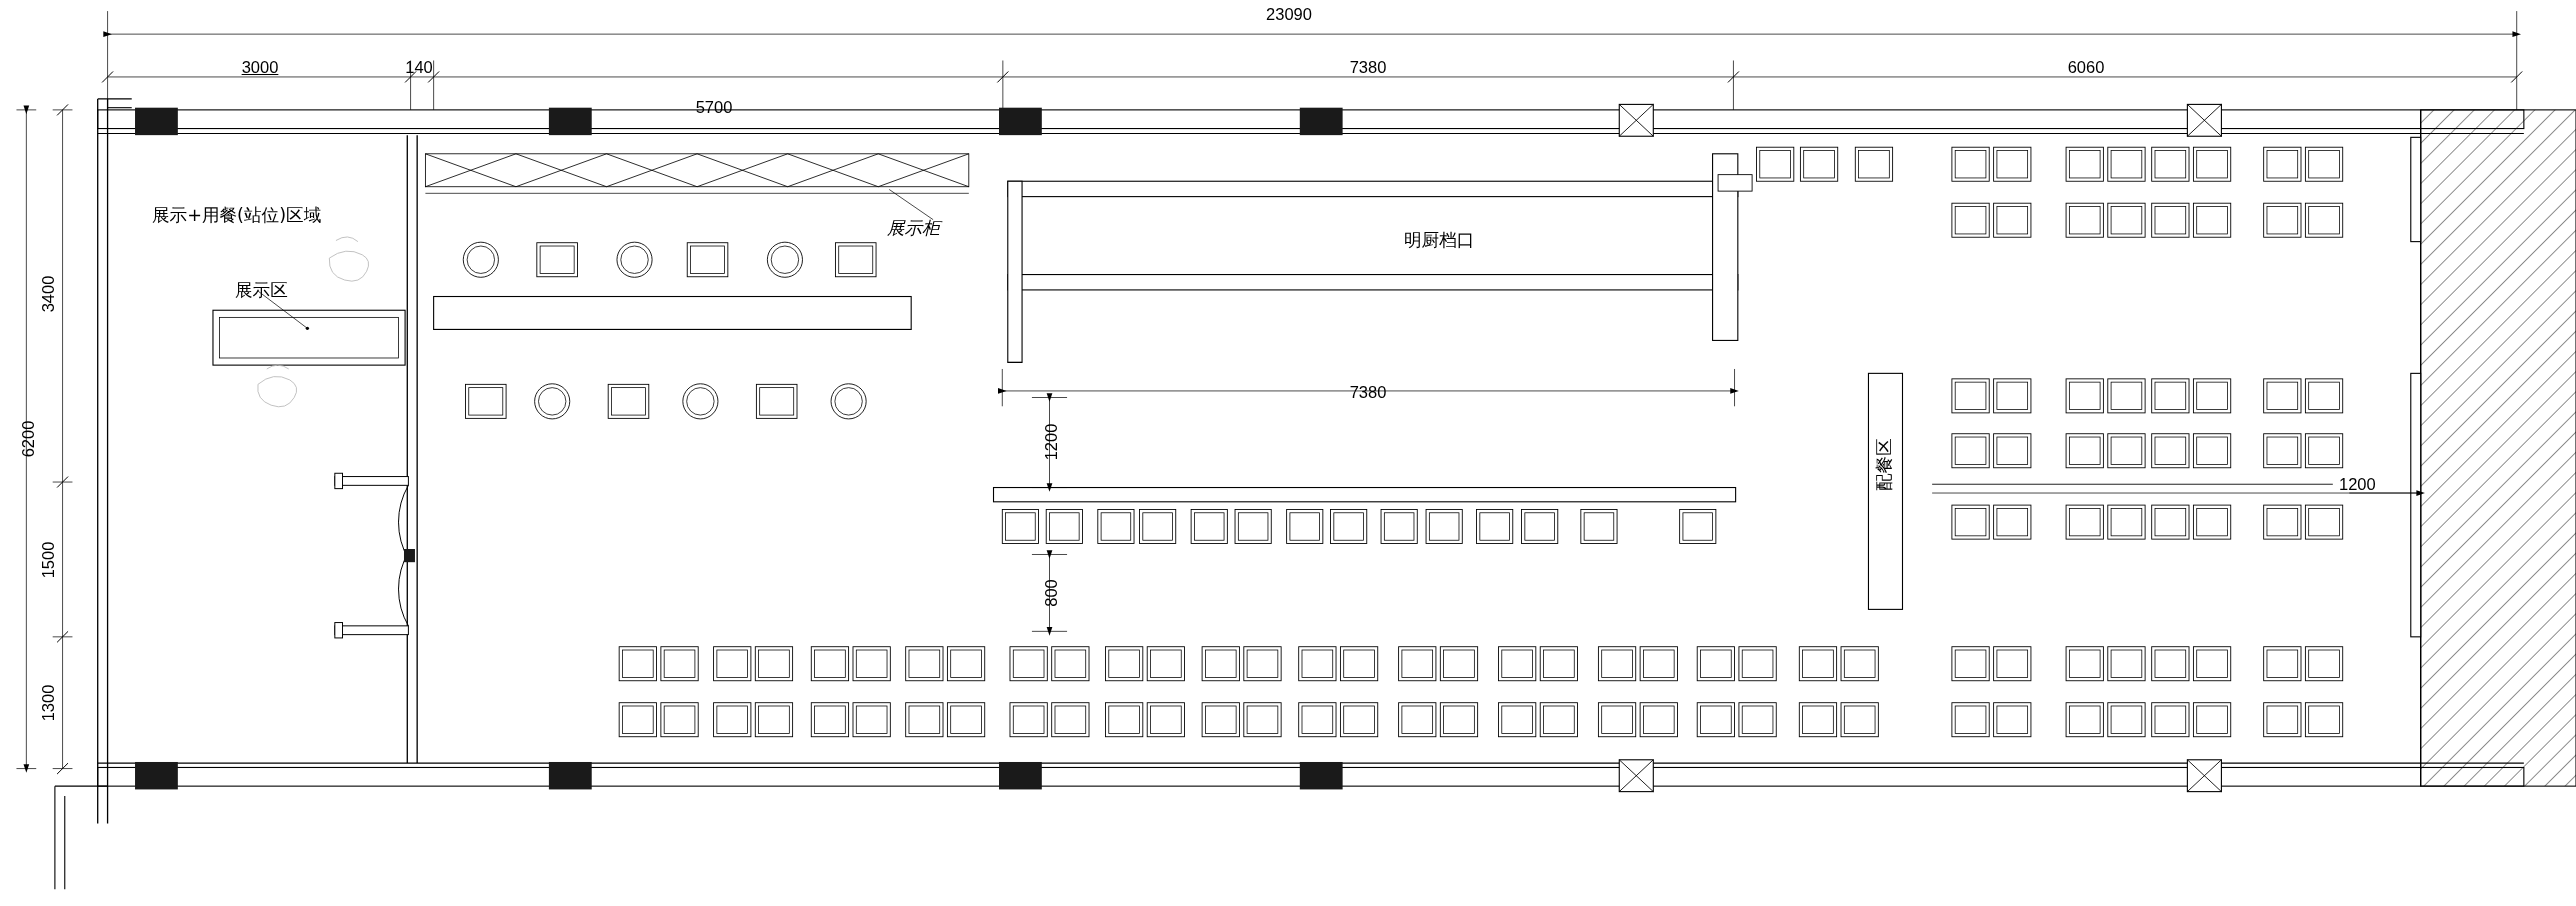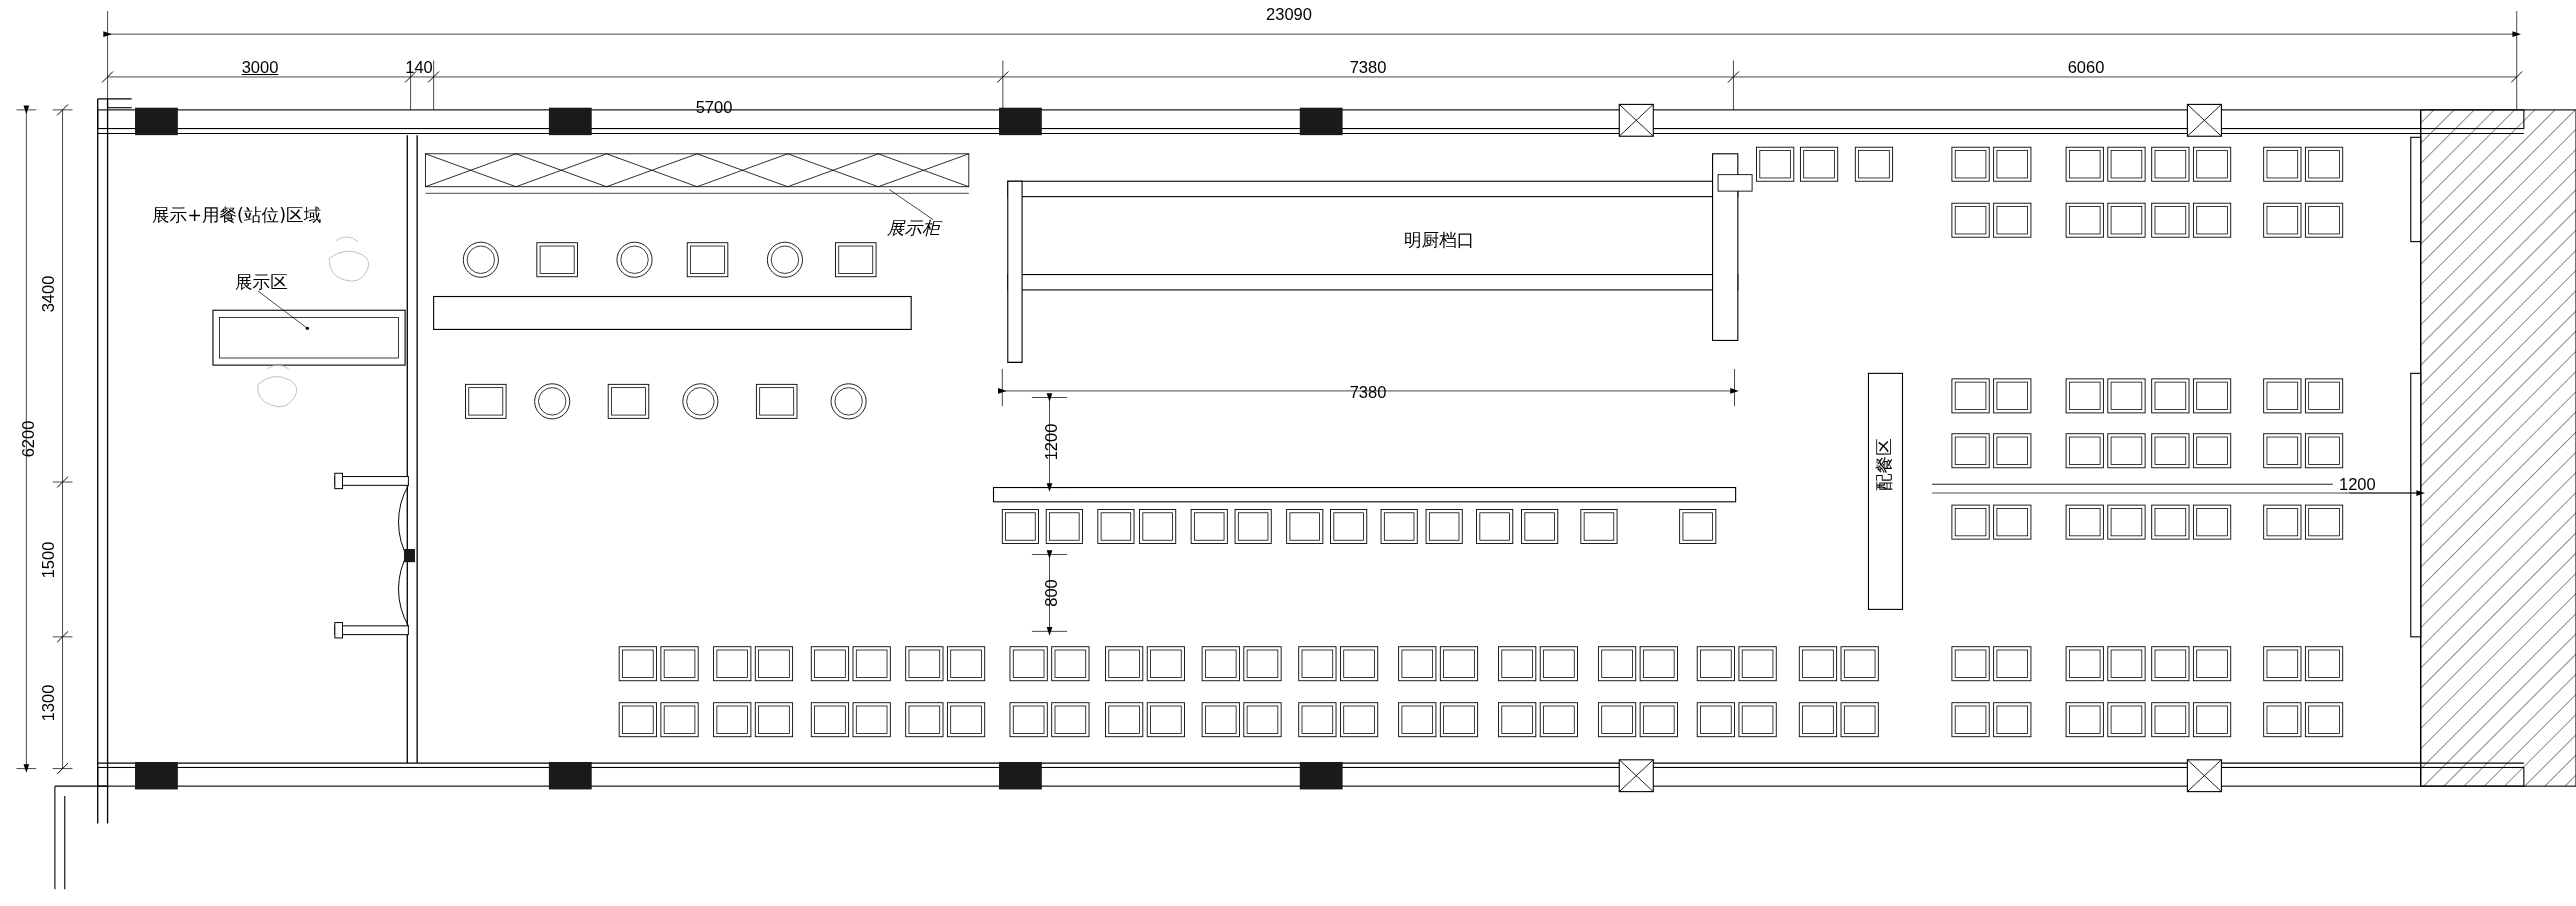--- a/index.html
+++ b/index.html
@@ -399,17 +399,17 @@
 <div class="lbl dim rotctr" style="left:40px;top:560px;">1500</div>
 <div class="lbl dim rotctr" style="left:40px;top:703px;">1300</div>
 <div class="lbl dim rotctr" style="left:20px;top:439px;">6200</div>
 
 <div class="lbl dim ctr" style="left:1368px;top:384px;">7380</div>
 <div class="lbl dim rotctr" style="left:1043px;top:442px;">1200</div>
 <div class="lbl dim rotctr" style="left:1043px;top:593px;">800</div>
 <div class="lbl dim" style="left:2339px;top:476px;">1200</div>
 
 <div class="lbl cn" style="left:152px;top:207px;">展示+用餐(站位)区域</div>
-<div class="lbl cn" style="left:235px;top:274px;">展示区</div>
+<div class="lbl cn" style="left:235px;top:282px;">展示区</div>
 <div class="lbl cn" style="left:887px;top:220px;font-style:italic;">展示柜</div>
 <div class="lbl cn" style="left:1356px;top:232px;margin-left:48px;">明厨档口</div>
 <div class="lbl cn rot" style="left:1876px;top:491px;">配餐区</div>
 
 
 </body></html>

